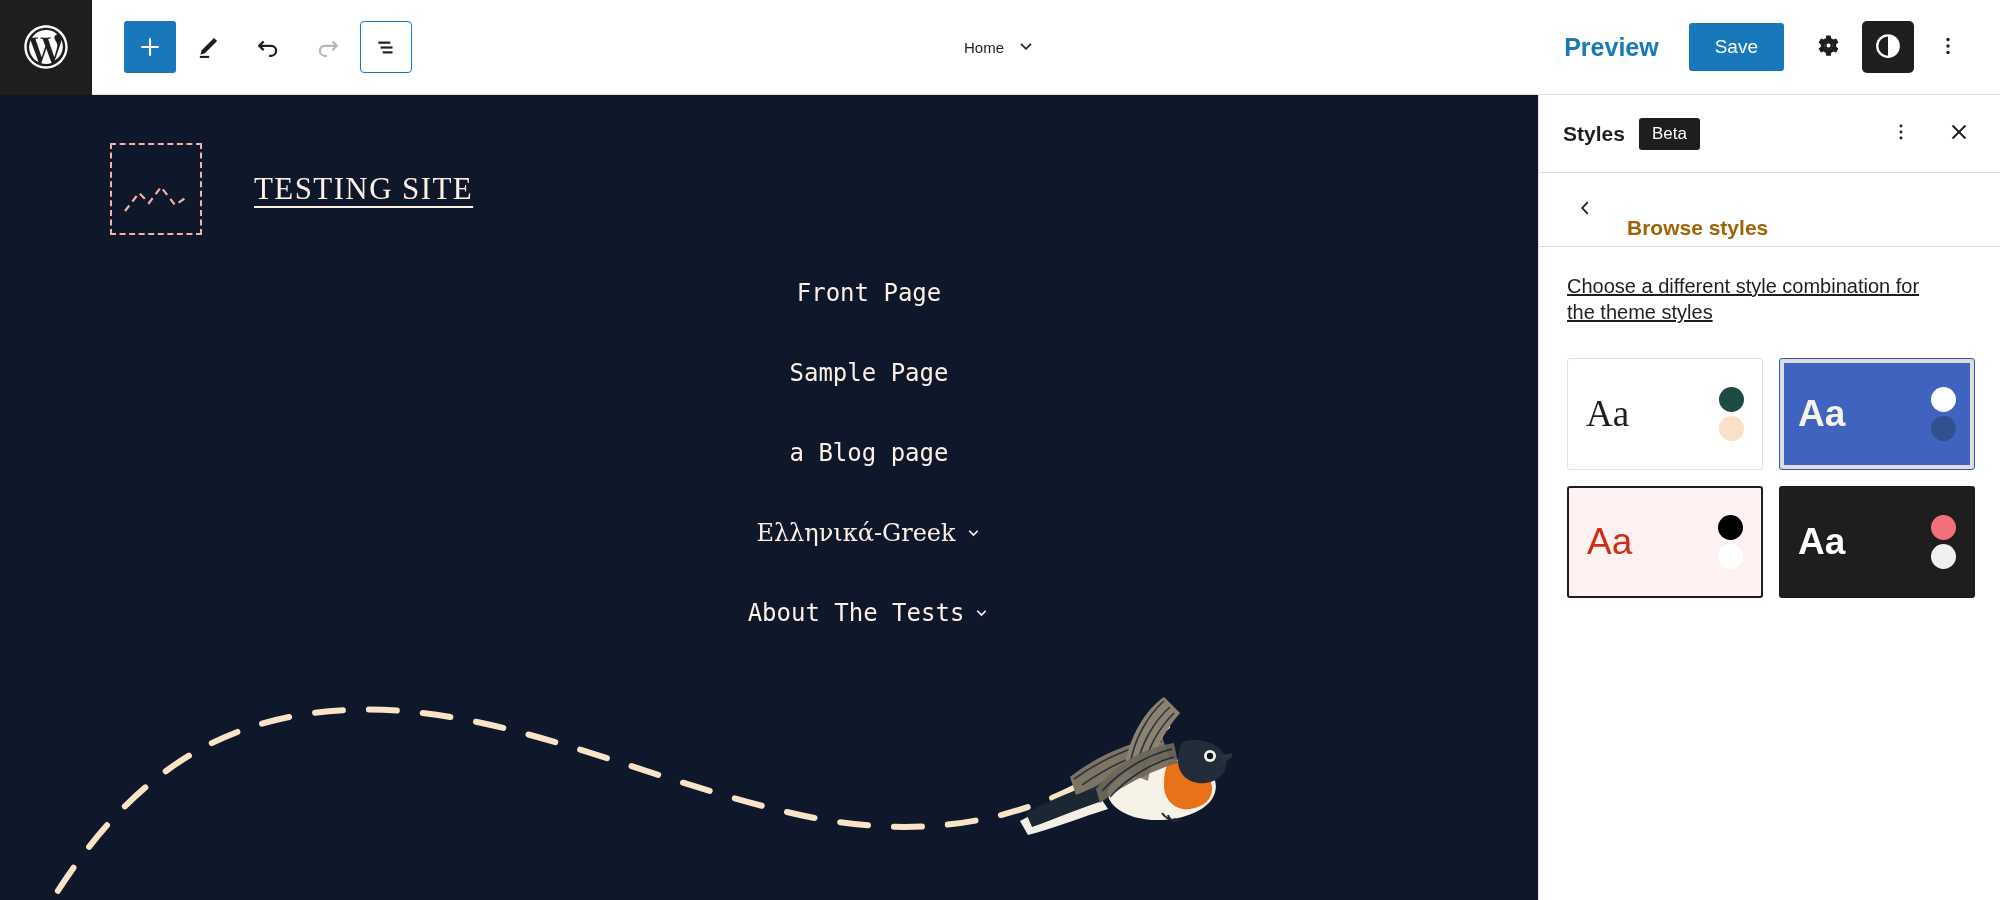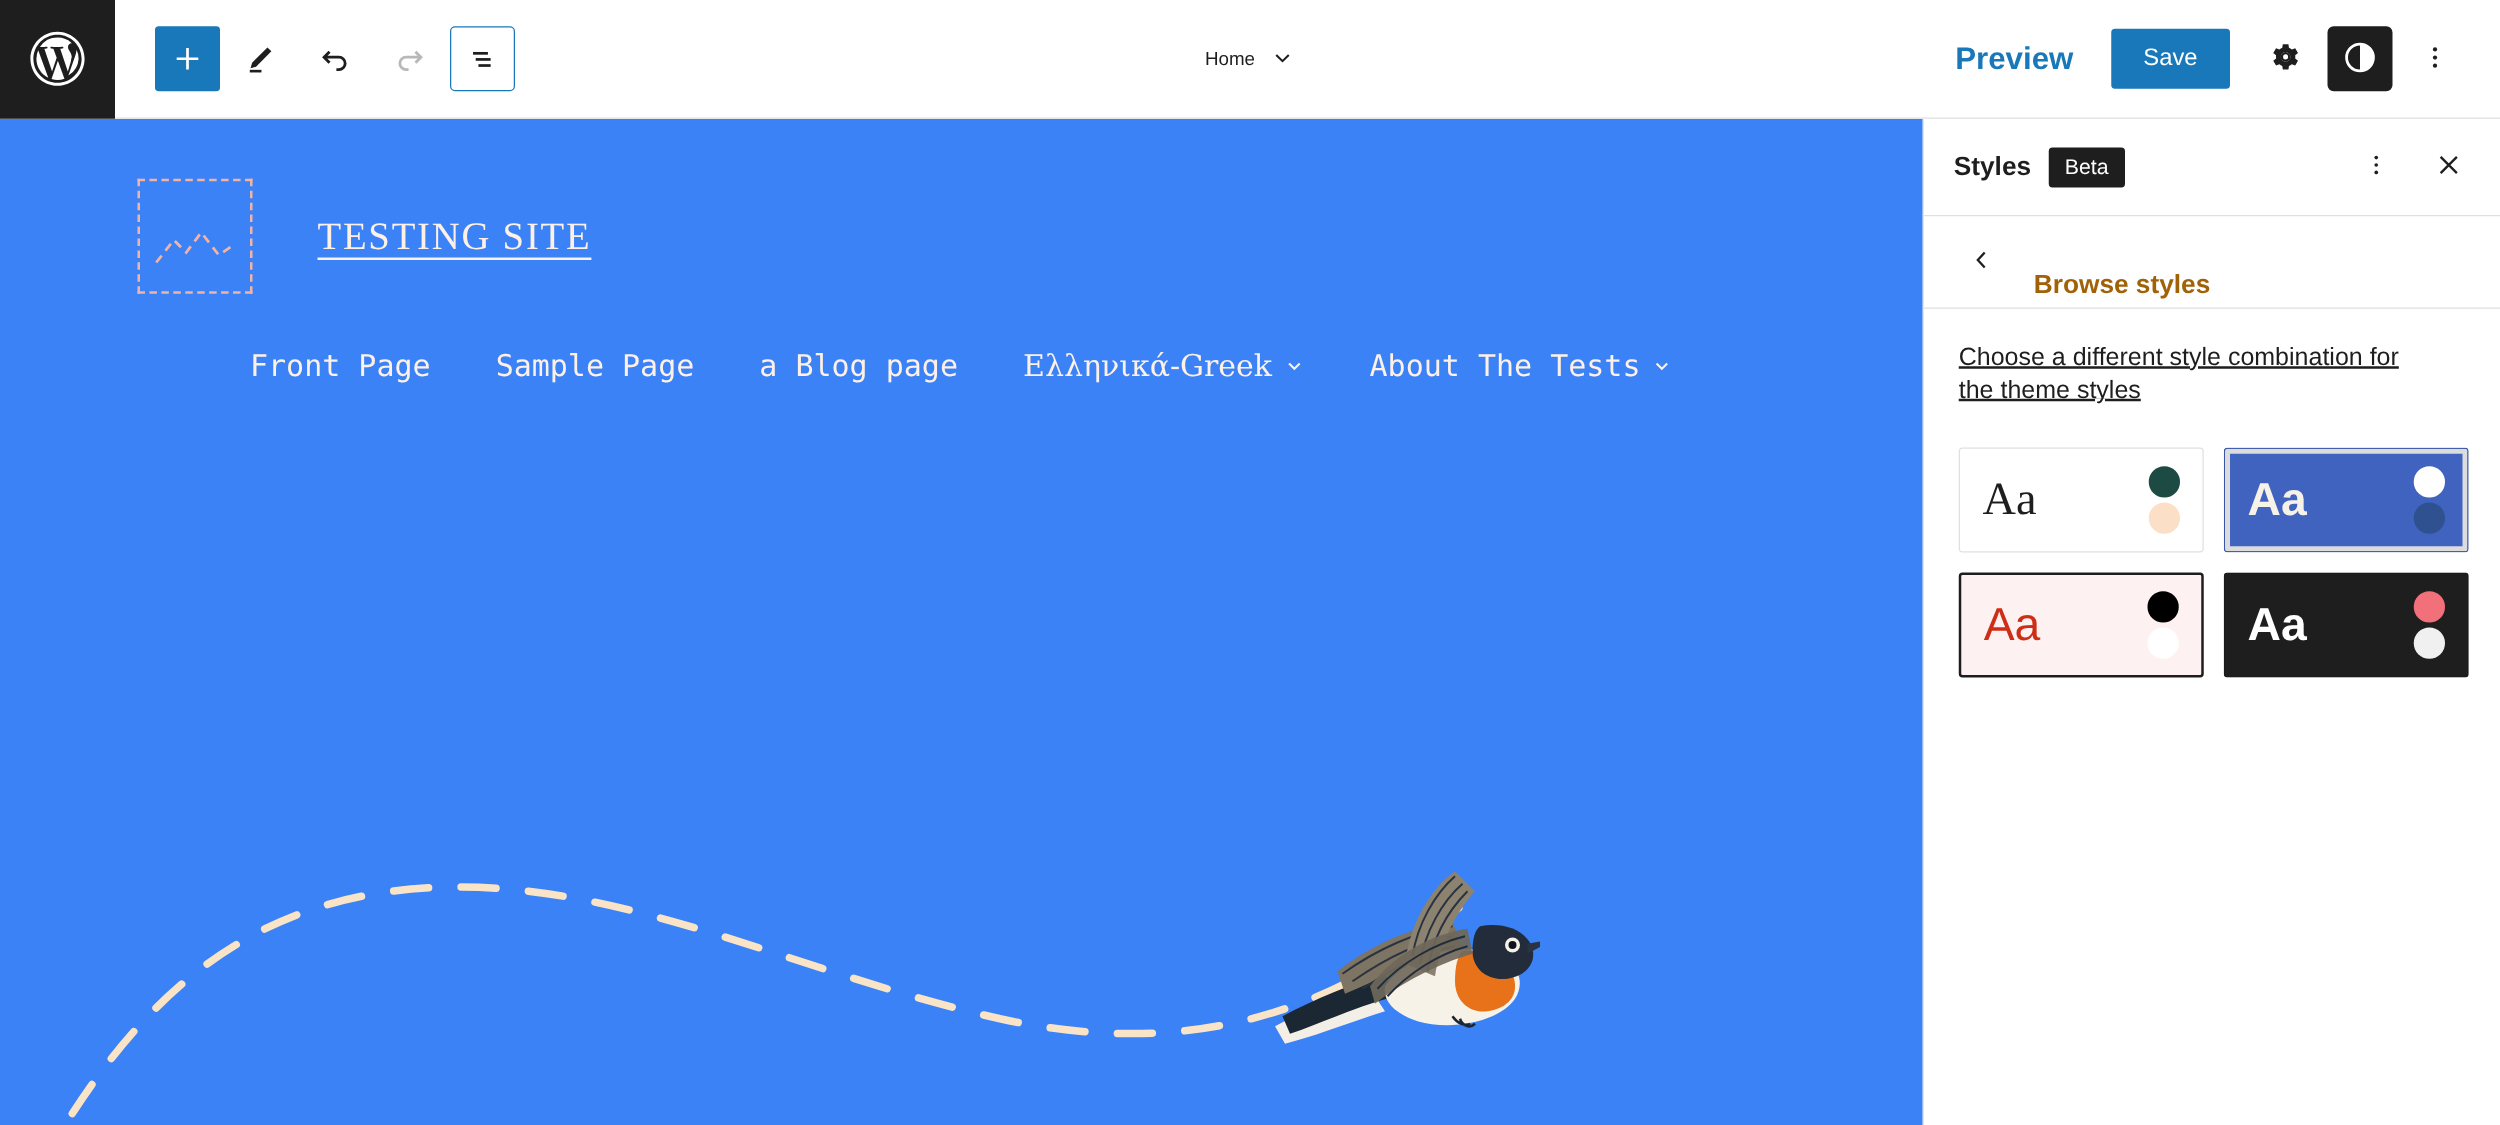--- a/index.html
+++ b/index.html
@@ -78,21 +78,21 @@
   }
   .icon-btn.dark { background: #1e1e1e; border-radius: 5px; width: 52px; height: 52px; }
 
   
   .body-row { display: flex; flex: 1 1 auto; min-height: 0; }
 
   
   .canvas {
     position: relative;
     width: 1538px; flex: 0 0 1538px;
-    background: #3b82f6;
+    background: #0f172a;
     overflow: hidden;
   }
   .site-head { padding: 48px 0 0 110px; display: flex; align-items: center; gap: 52px; }
   .logo-placeholder {
     width: 92px; height: 92px;
     border: 2px dashed #f2b3a5;
     display: flex; align-items: flex-end; justify-content: center;
     padding-bottom: 12px;
   }
   .site-title {
@@ -103,20 +103,21 @@
     text-underline-offset: 7px;
     text-decoration-thickness: 1.5px;
     white-space: nowrap;
   }
 
   .nav-row {
     display: flex; align-items: center;
     font-family: "DejaVu Sans Mono", monospace;
     font-size: 24px; color: #fdf0e6;
     gap: 52px;
+    flex-direction: column;
   }
   .nav-row-1 { padding: 44px 0 0 200px; }
   .nav-row-2 { padding: 46px 0 0 752px; gap: 56px; }
   .nav-item { display: inline-flex; align-items: center; gap: 9px; cursor: pointer; white-space: nowrap; }
   .nav-item.greek { font-family: "DejaVu Serif", serif; }
   .chev { display: inline-block; }
 
   .bird-wrap { position: absolute; left: 1012px; top: 598px; }
   .path-svg { position: absolute; left: 0; top: 430px; width: 1538px; height: 470px; }
 
@@ -157,21 +158,21 @@
     text-decoration: underline;
   }
 
   .variations {
     display: grid;
     grid-template-columns: 196px 196px;
     gap: 16px;
     padding: 32px 28px;
   }
   .vcard {
-    height: 84px; border-radius: 3px; position: relative;
+    height: 112px; border-radius: 3px; position: relative;
     display: flex; align-items: center; cursor: pointer;
     padding: 0 18px;
     border: 1px solid rgba(0,0,0,0.12);
     overflow: hidden;
   }
   .vcard.sel-blue { outline: 3px solid #fff; box-shadow: 0 0 0 4px #dcdcde inset; }
   .vcard.selected { border: 2px solid #1e1e1e; }
   .vcard .aa { font-size: 37px; line-height: 1; }
   .vcard .aa.serif { font-family: "Liberation Serif", serif; }
   .vcard .aa.sans { font-family: "Liberation Sans", sans-serif; font-weight: 700; }

